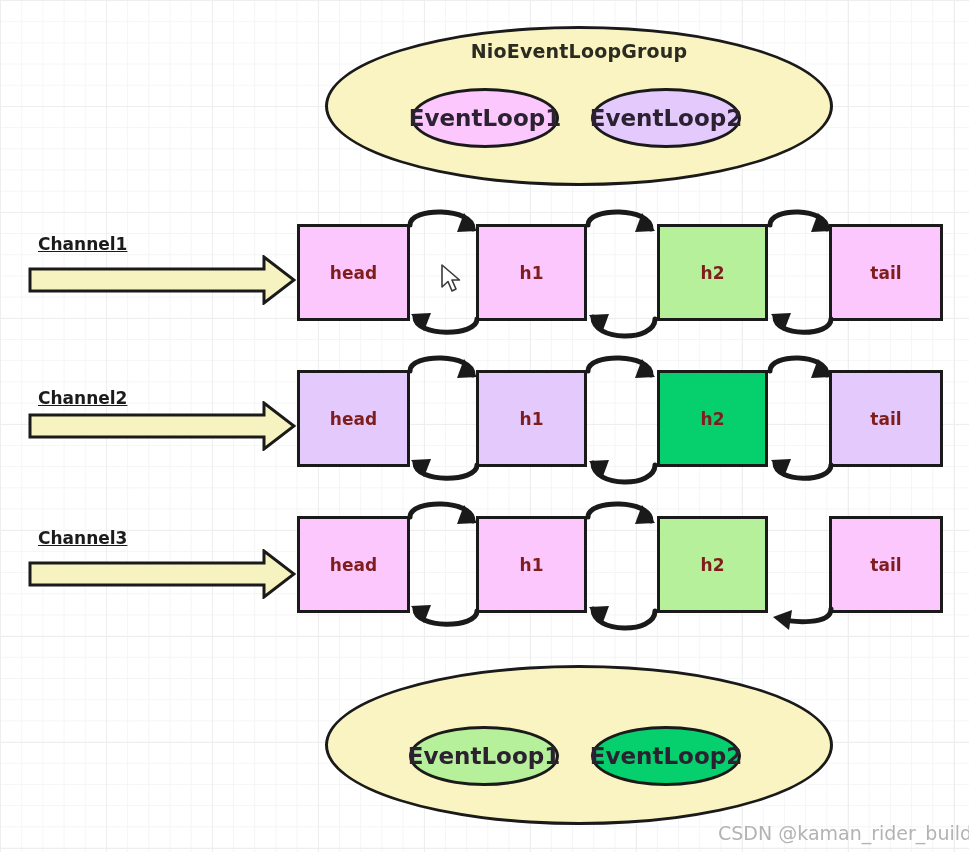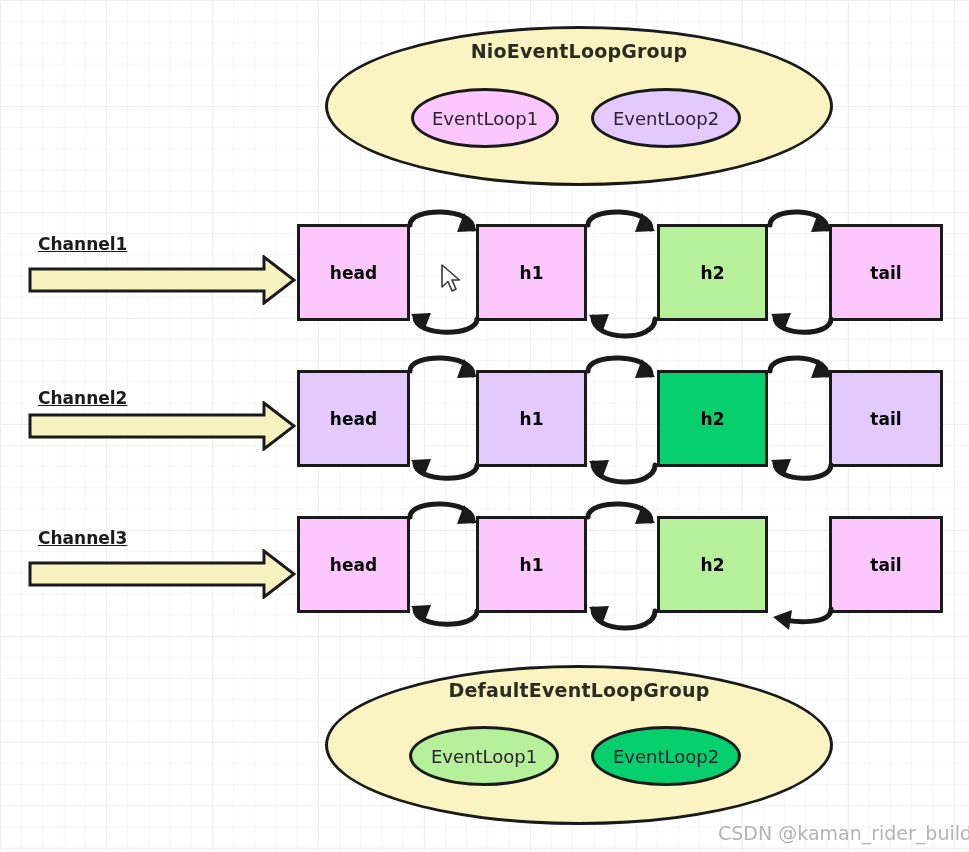--- a/index.html
+++ b/index.html
@@ -42,22 +42,22 @@
     letter-spacing: .2px;
   }
   .loop-ellipse {
     position: absolute;
     border: 3px solid #1a1a1a;
     border-radius: 50%;
     box-sizing: border-box;
     display: flex;
     align-items: center;
     justify-content: center;
-    font-size: 18px;
-    font-weight: 400;
+    font-size: 23px;
+    font-weight: 700;
     color: #2b2130;
   }
 
   
   .chan-label {
     position: absolute;
     font-size: 17px;
     font-weight: 700;
     color: #1b1b1b;
     white-space: nowrap;
@@ -68,21 +68,21 @@
   }
   .pipe-box {
     position: absolute;
     border: 3px solid #1a1a1a;
     box-sizing: border-box;
     display: flex;
     align-items: center;
     justify-content: center;
     font-size: 17px;
     font-weight: 700;
-    color: #000000;
+    color: #7f1d1d;
   }
   .link-svg {
     position: absolute;
     overflow: visible;
     pointer-events: none;
   }
 
   
   .cursor {
     position: absolute;
@@ -195,19 +195,18 @@
     <path d="M72,114 C72,137 10,137 10,112" fill="none" stroke="#1a1a1a" stroke-width="5" stroke-linecap="round"></path>
     <path d="M19,128 L6,110 L26,109 Z" fill="#1a1a1a"></path>
   </svg>
 
   <svg class="link-svg" style="left:765px; top:497px;" width="72" height="135" viewBox="0 0 72 135">
     <path d="M66,112 C66,128 28,126 14,121" fill="none" stroke="#1a1a1a" stroke-width="5" stroke-linecap="round"></path>
     <path d="M24,133 L8,120 L27,113 Z" fill="#1a1a1a"></path>
   </svg>
 
   <div class="group-ellipse" style="left:325px; top:665px; width:508px; height:160px;"></div>
-  <div class="group-title" style="left:325px; top:679px; width:508px;">DefaultEventLoopGroup</div>
   <div class="loop-ellipse" style="left:409px; top:726px; width:150px; height:60px; background:#b6f09b;">EventLoop1</div>
   <div class="loop-ellipse" style="left:591px; top:726px; width:150px; height:60px; background:#06d06e;">EventLoop2</div>
 
   <div class="watermark" style="left:718px; top:822px;">CSDN @kaman_rider_build</div>
 
 </div>
 
 </body></html>

